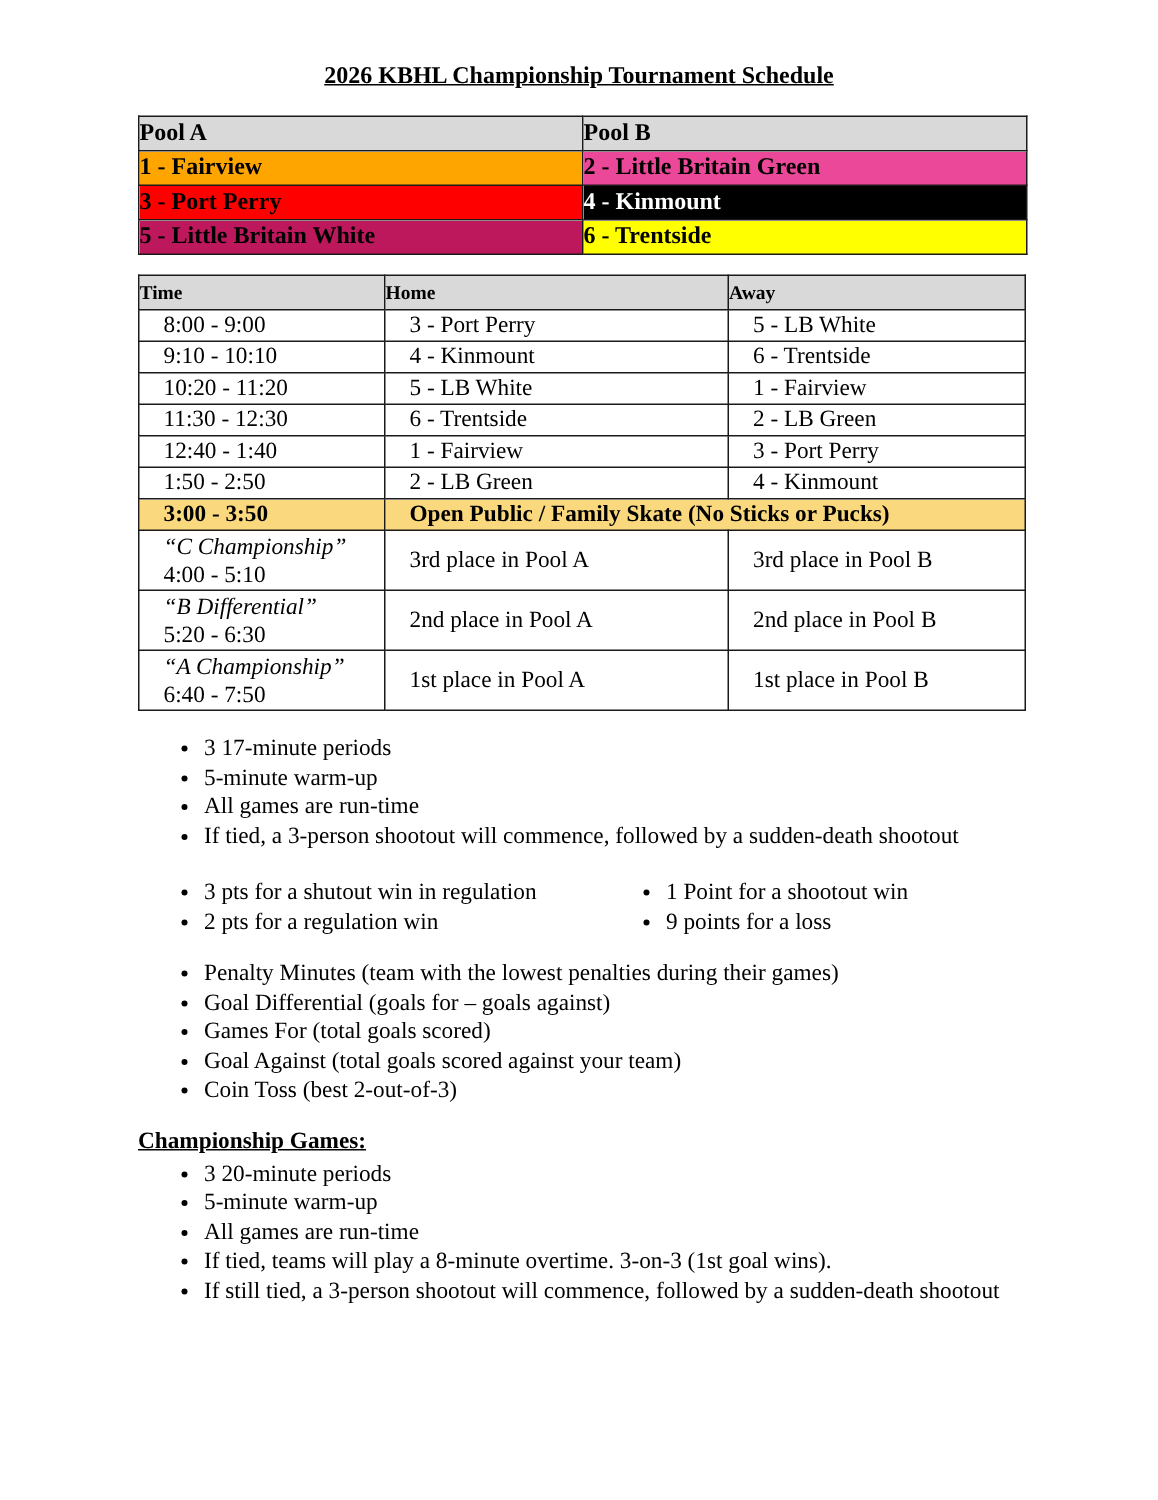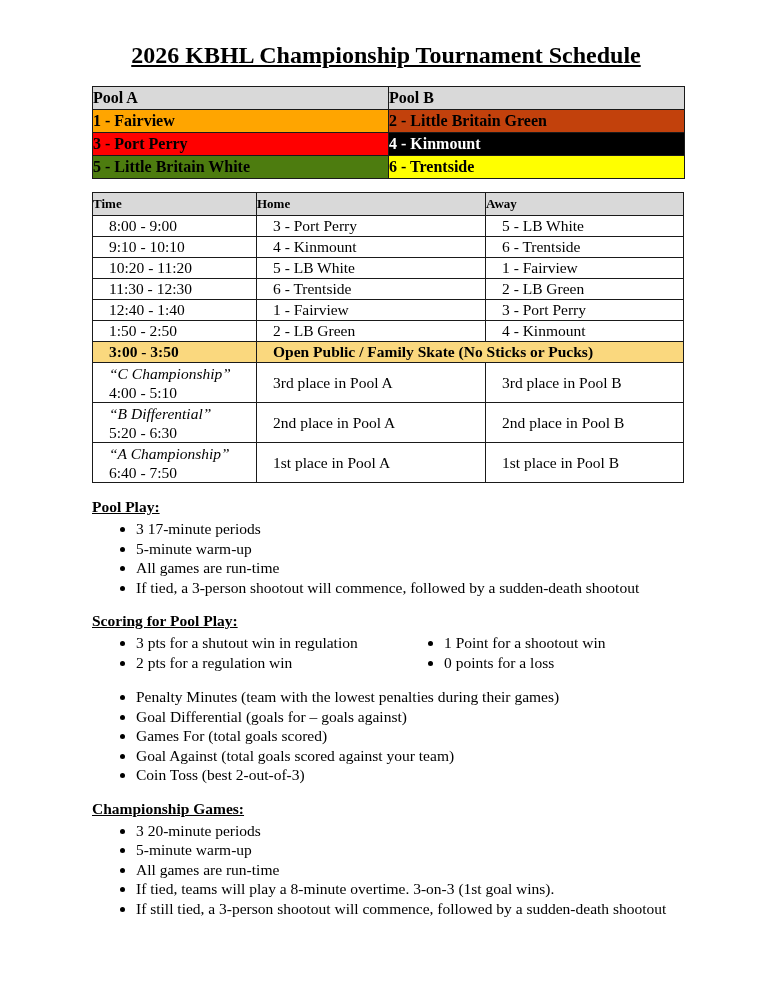--- a/index.html
+++ b/index.html
@@ -16,21 +16,21 @@
   }
   .page {
     position: relative;
     width: 772px;
     height: 1000px;
     background: #ffffff;
   }
   .doc-title {
     margin: 42px 0 0 0;
     text-align: center;
-    font-size: 24px;
+    font-size: 16px;
     font-weight: bold;
     text-decoration: underline;
   }
   table {
     border-collapse: collapse;
     margin-left: 92px;
     table-layout: fixed;
   }
   th, td {
     border: 1.5px solid #1a1a1a;
@@ -105,28 +105,28 @@
   <table class="pool-table">
     <thead>
       <tr>
         <th>Pool A</th>
         <th>Pool B</th>
       </tr>
     </thead>
     <tbody id="pool-body">
         <tr>
           <td style="background: rgb(255, 165, 0); color: rgb(0, 0, 0);">1 - Fairview</td>
-          <td style="background: #c2410c; color: rgb(0, 0, 0);">2 - Little Britain Green</td>
+          <td style="background: #ec4899; color: rgb(0, 0, 0);">2 - Little Britain Green</td>
         </tr>
         <tr>
           <td style="background: rgb(255, 0, 0); color: rgb(0, 0, 0);">3 - Port Perry</td>
           <td style="background: rgb(0, 0, 0); color: rgb(255, 255, 255);">4 - Kinmount</td>
         </tr>
         <tr>
-          <td style="background: #4d7c0f; color: rgb(0, 0, 0);">5 - Little Britain White</td>
+          <td style="background: #be185d; color: rgb(0, 0, 0);">5 - Little Britain White</td>
           <td style="background: rgb(255, 255, 0); color: rgb(0, 0, 0);">6 - Trentside</td>
         </tr>
       </tbody>
   </table>
 
   <table class="schedule-table">
     <colgroup>
       <col class="c-time">
         <col class="c-home">
         <col class="c-away">
@@ -195,38 +195,36 @@
             <div class="slot-time">6:40 - 7:50</div>
           </td>
           <td>1st place in Pool A</td>
           <td>1st place in Pool B</td>
         </tr>
       </tbody>
   </table>
 
   <div id="sections">
       <div class="section">
-        <div class="section-heading">Pool Play:</div>
         <ul class="bullets">
           <li>3 17-minute periods</li>
           <li>5-minute warm-up</li>
           <li>All games are run-time</li>
           <li>If tied, a 3-person shootout will commence, followed by a sudden-death shootout</li>
         </ul>
       </div>
       <div class="section">
-        <div class="section-heading">Scoring for Pool Play:</div>
         <div class="two-cols">
           <ul class="bullets">
             <li>3 pts for a shutout win in regulation</li>
             <li>2 pts for a regulation win</li>
           </ul>
           <ul class="bullets">
             <li>1 Point for a shootout win</li>
-            <li>0 points for a loss</li>
+            <li>9 points for a loss</li>
           </ul>
         </div>
       </div>
       <div class="section">
         <ul class="bullets">
           <li>Penalty Minutes (team with the lowest penalties during their games)</li>
           <li>Goal Differential (goals for – goals against)</li>
           <li>Games For (total goals scored)</li>
           <li>Goal Against (total goals scored against your team)</li>
           <li>Coin Toss (best 2-out-of-3)</li>

